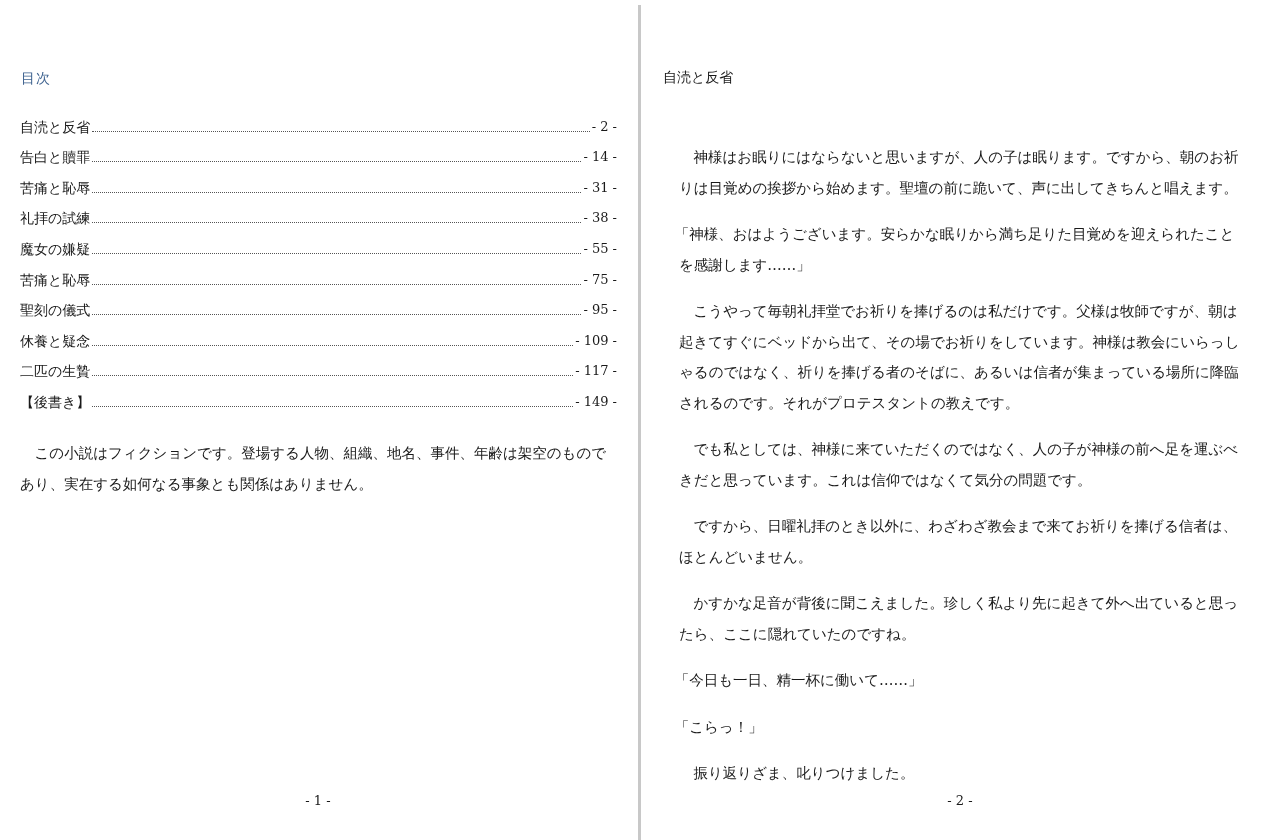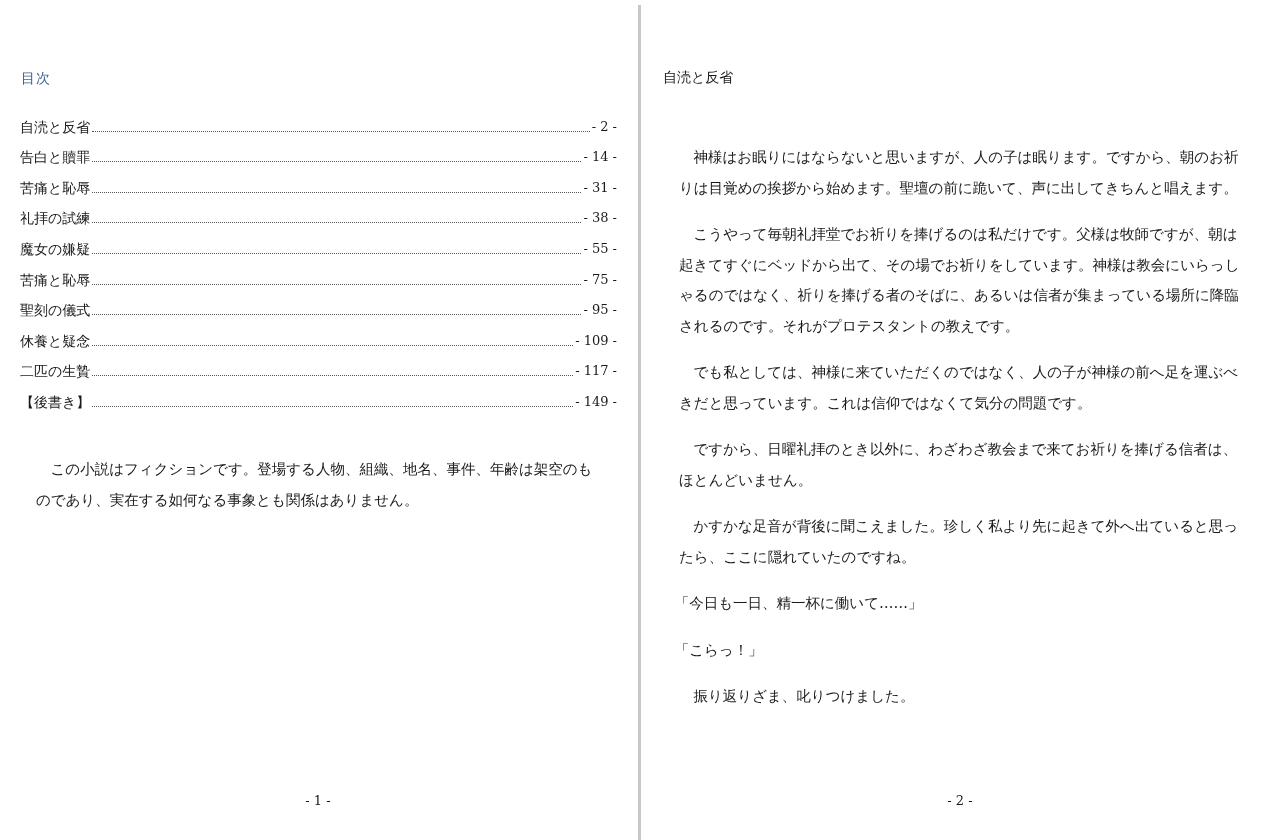--- a/index.html
+++ b/index.html
@@ -66,21 +66,21 @@
     }
     .toc-page { white-space: nowrap; font-size: 13px; }
     .notice {
       position: absolute;
       left: 20px;
       top: 438px;
       width: 600px;
       font-size: 14.5px;
       line-height: 30.5px;
     }
-    .notice p { margin: 16px; text-indent: 1em; }
+    .notice p { margin: 0; text-indent: 1em; }
     .chapter-head {
       position: absolute;
       left: 22px;
       top: 69px;
       font-size: 14px;
     }
     .body-text {
       position: absolute;
       left: 22px;
       top: 126px;
@@ -165,20 +165,21 @@
 
   <div class="page-number">- 1 -</div>
 </div>
 
 <div class="divider"></div>
 
 <div class="page page-right">
   <div class="chapter-head">自涜と反省</div>
   <div class="body-text">
     <p class="indent">神様はお眠りにはならないと思いますが、人の子は眠ります。ですから、朝のお祈りは目覚めの挨拶から始めます。聖壇の前に跪いて、声に出してきちんと唱えます。</p>
+    <p class="quote">「神様、おはようございます。安らかな眠りから満ち足りた目覚めを迎えられたことを感謝します……」</p>
     <p class="indent">こうやって毎朝礼拝堂でお祈りを捧げるのは私だけです。父様は牧師ですが、朝は起きてすぐにベッドから出て、その場でお祈りをしています。神様は教会にいらっしゃるのではなく、祈りを捧げる者のそばに、あるいは信者が集まっている場所に降臨されるのです。それがプロテスタントの教えです。</p>
     <p class="indent">でも私としては、神様に来ていただくのではなく、人の子が神様の前へ足を運ぶべきだと思っています。これは信仰ではなくて気分の問題です。</p>
     <p class="indent">ですから、日曜礼拝のとき以外に、わざわざ教会まで来てお祈りを捧げる信者は、ほとんどいません。</p>
     <p class="indent">かすかな足音が背後に聞こえました。珍しく私より先に起きて外へ出ていると思ったら、ここに隠れていたのですね。</p>
     <p class="quote">「今日も一日、精一杯に働いて……」</p>
     <p class="quote">「こらっ！」</p>
     <p class="indent">振り返りざま、叱りつけました。</p>
   </div>
   <div class="page-number">- 2 -</div>
 </div>

